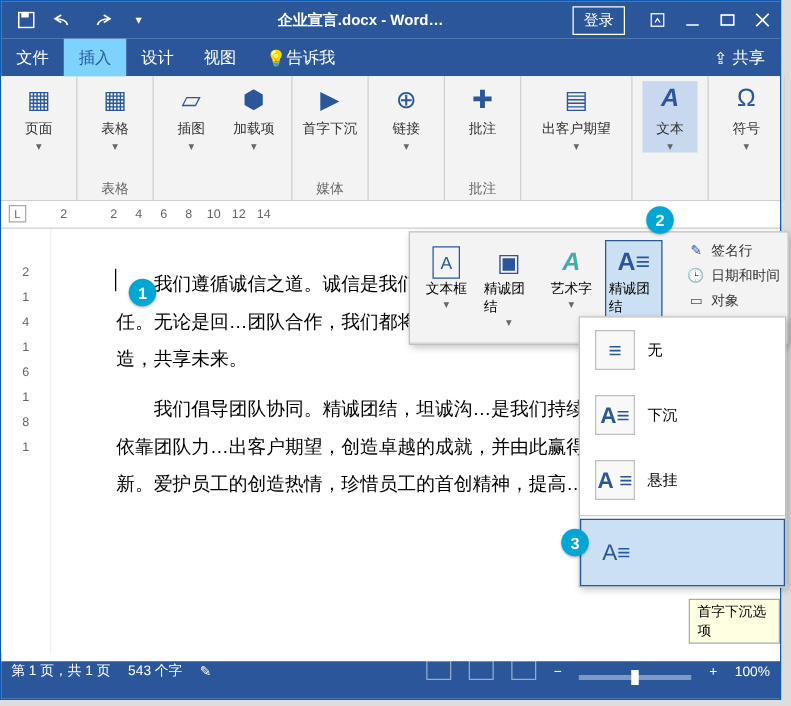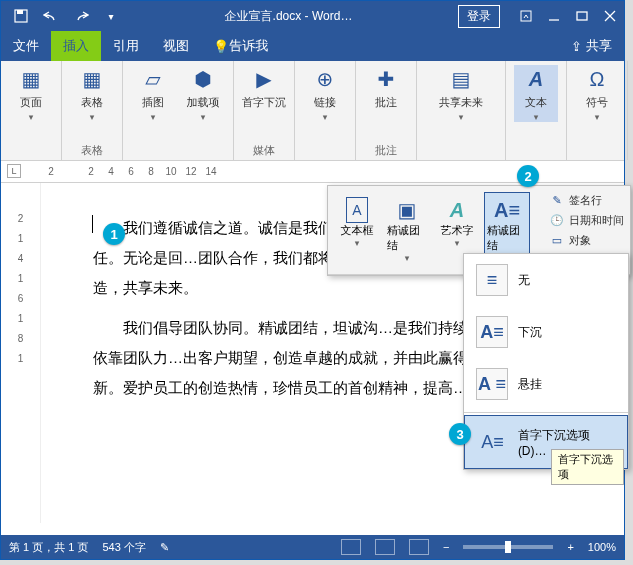--- a/index.html
+++ b/index.html
@@ -3,28 +3,28 @@
 <meta charset="utf-8">
 <style>
   * { box-sizing: border-box; margin: 0; padding: 0; font-family: "Microsoft YaHei", "Segoe UI", sans-serif; }
   body { background: #ddd; width: 633px; height: 565px; overflow: hidden; position: relative; }
   .window { width: 625px; height: 560px; background: #fff; border: 1px solid #0f5ab0; position: relative; }
 
   
   .titlebar { height: 30px; background: #2b579a; display: flex; align-items: center; color: #fff; font-size: 12px; }
   .qat { display: flex; align-items: center; gap: 2px; padding: 0 6px; }
   .qat .icon-btn, .winctrl .icon-btn { width: 28px; height: 28px; display: flex; align-items: center; justify-content: center; color: #fff; }
-  .title-text { flex: 1; text-align: center; white-space: nowrap; overflow: hidden; }
+  .title-text { flex: 1; text-align: center; white-space: nowrap; overflow: hidden; font-weight: bold; }
   .login-btn { border: 1px solid #fff; padding: 2px 8px; font-size: 12px; margin: 0 12px; }
   .winctrl { display: flex; }
 
   
   .tabs { height: 30px; background: #2b579a; display: flex; align-items: stretch; font-size: 13px; color: #fff; }
   .tab { padding: 0 12px; display: flex; align-items: center; cursor: pointer; }
-  .tab.active { background: #84cc16; color: #2b579a; text-align: right; }
+  .tab.active { background: #7dd3fc; color: #2b579a; text-align: right; }
   .tabs .spacer { flex: 1; }
   .share { padding: 0 12px; display: flex; align-items: center; gap: 4px; }
 
   
   .ribbon { height: 100px; background: #f3f3f3; border-bottom: 1px solid #d0d0d0; display: flex; }
   .group { border-right: 1px solid #d0d0d0; padding: 4px 8px 2px; display: flex; flex-direction: column; align-items: center; justify-content: space-between; }
   .group-label { font-size: 11px; color: #666; padding-top: 2px; }
   .group-items { display: flex; gap: 6px; flex: 1; align-items: flex-start; }
   .ctrl { display: flex; flex-direction: column; align-items: center; width: 44px; font-size: 11px; color: #333; gap: 2px; cursor: pointer; }
   .ctrl .ico { width: 28px; height: 28px; display: flex; align-items: center; justify-content: center; color: #2b579a; font-size: 20px; }
@@ -57,24 +57,24 @@
   .sideopts { position: absolute; right: 6px; top: 6px; display: flex; flex-direction: column; gap: 4px; font-size: 11px; color: #333; }
   .sideopts div { display: flex; align-items: center; gap: 4px; }
   .sqglyph { width: 16px; height: 16px; display: inline-flex; align-items: center; justify-content: center; color: #2b579a; }
 
   
   .dcmenu { position: absolute; top: 252px; left: 462px; width: 166px; background: #fff; border: 1px solid #c0c0c0; box-shadow: 2px 2px 6px rgba(0,0,0,.25); z-index: 45; }
   .dcmenu .opt { display: flex; align-items: center; gap: 10px; padding: 10px 12px; font-size: 12px; }
   .dcmenu .opt.sel { background: #cce0f4; border: 1px solid #2b579a; }
   .dcmenu .glyph { width: 32px; height: 32px; border: 1px solid #c0c0c0; display: flex; align-items: center; justify-content: center; font-size: 18px; color: #2b579a; background: #f8f8f8; }
   .dcmenu .sep { height: 1px; background: #d0d0d0; margin: 2px 0; }
-  .tooltip { position: absolute; top: 448px; left: 550px; background: #ffffe1; border: 1px solid #aaa; font-size: 11px; padding: 2px 6px; z-index: 60; }
-
-  
-  .status { position: absolute; bottom: 0; left: 0; right: 0; height: 24px; background: #2b579a; color: #fff; font-size: 11px; display: flex; align-items: center; padding: 1px 8px; gap: 14px; }
+  .tooltip { position: absolute; top: 478px; left: 550px; background: #ffffe1; border: 1px solid #aaa; font-size: 11px; padding: 2px 6px; z-index: 60; }
+
+  
+  .status { position: absolute; bottom: 0; left: 0; right: 0; height: 24px; background: #2b579a; color: #fff; font-size: 11px; display: flex; align-items: flex-end; padding: 15px 8px; gap: 14px; }
   .status .spacer { flex: 1; }
   .status .viewbtn { width: 20px; height: 16px; border: 1px solid rgba(255,255,255,.5); }
   .zoomslider { width: 90px; height: 4px; background: rgba(255,255,255,.4); position: relative; }
   .zoomslider .thumb { position: absolute; left: 42px; top: -4px; width: 6px; height: 12px; background: #fff; }
 
   svg { display: block; }
 </style>
 </head>
 <body>
 
@@ -126,21 +126,21 @@
             <line x1="1" y1="1" x2="11" y2="11" stroke="#fff" stroke-width="1.3"></line>
             <line x1="11" y1="1" x2="1" y2="11" stroke="#fff" stroke-width="1.3"></line>
           </svg>
         </div>
     </div>
   </div>
 
   <div class="tabs">
     <div class="tab">文件</div>
     <div class="tab active">插入</div>
-    <div class="tab">引用</div>
+    <div class="tab">设计</div>
     <div class="tab">视图</div>
     <div class="tab">💡 <span>告诉我</span></div>
     <div class="spacer"></div>
     <div class="share">
         <span>⇪</span>
         <span>共享</span>
       </div>
   </div>
 
   <div class="ribbon">
@@ -204,21 +204,21 @@
             <span class="ico">✚</span>
             <span>批注</span>
           </div>
       </div>
       <div class="group-label">批注</div>
     </div>
     <div class="group">
       <div class="group-items">
         <div class="ctrl" style="width:72px">
             <span class="ico">▤</span>
-            <span>共享未来</span>
+            <span>出客户期望</span>
             <span class="dropcaret">▾</span>
           </div>
       </div>
       <div class="group-label"></div>
     </div>
     <div class="group">
       <div class="group-items">
         <div class="ctrl sel">
             <span class="ico" style="font-style:italic;font-weight:bold">A</span>
             <span>文本</span>
@@ -318,21 +318,20 @@
         <span class="glyph" style="font-weight:bold">A≡</span>
         <span>下沉</span>
       </div>
     <div class="opt">
         <span class="glyph" style="font-weight:bold">A ≡</span>
         <span>悬挂</span>
       </div>
     <div class="sep"></div>
     <div class="opt sel">
         <span class="glyph" style="border:none;background:none">A≡</span>
-        <span>首字下沉选项(D)…</span>
       </div>
   </div>
 
   <div class="tooltip">首字下沉选项</div>
 
   <div class="callout" style="top:222px;left:102px">1</div>
   <div class="callout" style="top:164px;left:516px">2</div>
   <div class="callout" style="top:422px;left:448px">3</div>
 
   <div class="status">

